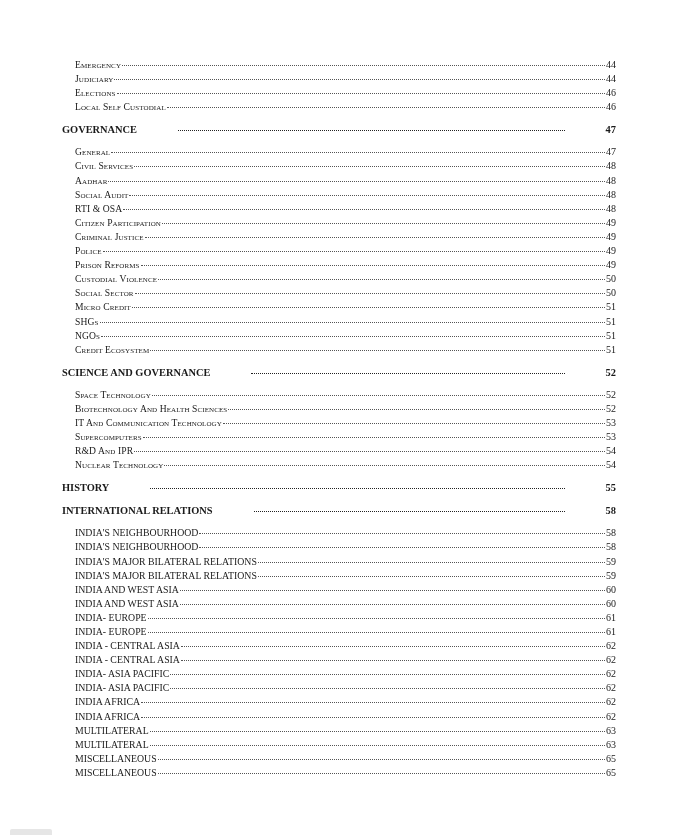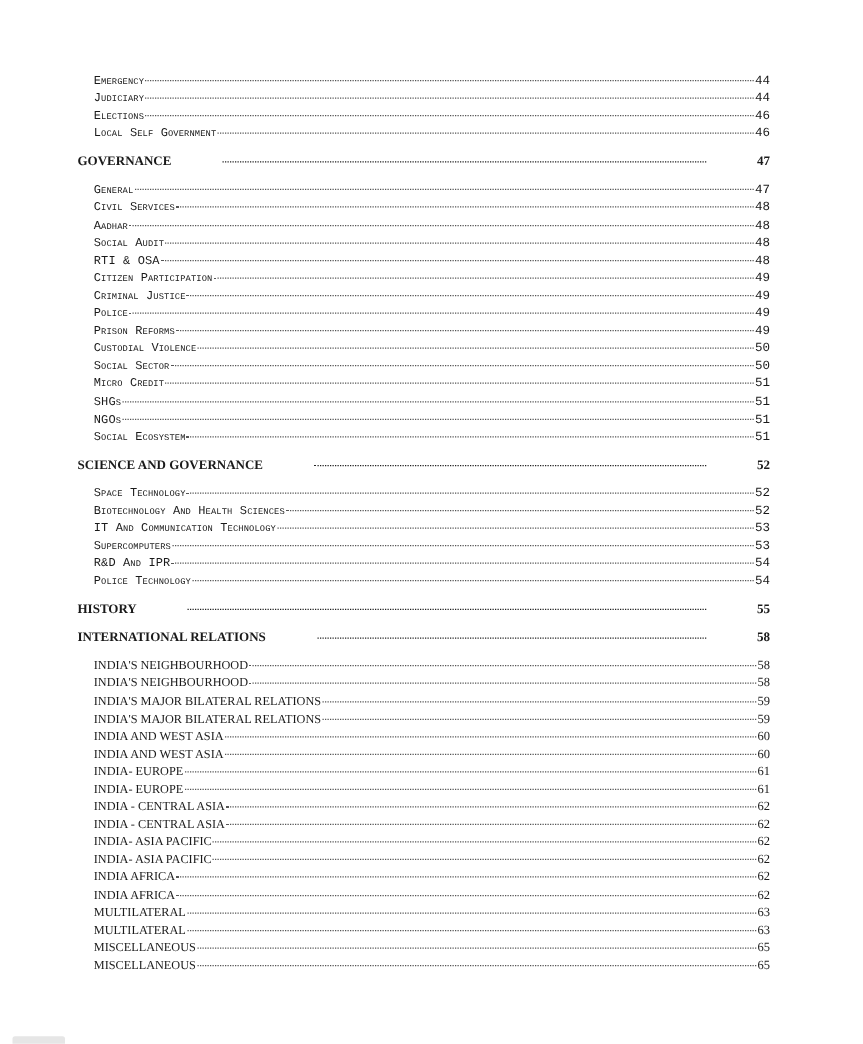--- a/index.html
+++ b/index.html
@@ -42,21 +42,20 @@
     .row .page {
       flex: 0 0 auto;
       text-align: right;
     }
     
     .sub {
       padding-left: 13px;
       height: 14.1px;
       line-height: 14.1px;
       font-size: 9.6px;
-      font-family: Liberation Mono, monospace;
     }
     .sub .label {
       font-variant: small-caps;
       letter-spacing: 0.1px;
     }
     .sub .page { font-size: 10px; text-align: right; }
     
     .sec {
       height: 14px;
       line-height: 14px;
@@ -101,21 +100,21 @@
       <span class="label">Judiciary</span>
       <span class="leader"></span>
       <span class="page">44</span>
     </div>
     <div class="row sub">
       <span class="label">Elections</span>
       <span class="leader"></span>
       <span class="page">46</span>
     </div>
     <div class="row sub">
-      <span class="label">Local Self Government</span>
+      <span class="label">Local Self Custodial</span>
       <span class="leader"></span>
       <span class="page">46</span>
     </div>
   </div>
 
   <div class="section-block">
     <div class="row sec">
       <span class="label">GOVERNANCE</span>
       <span class="leader"></span>
       <span class="page">47</span>
@@ -184,21 +183,21 @@
         <span class="label">SHGs</span>
         <span class="leader"></span>
         <span class="page">51</span>
       </div>
     <div class="row sub">
         <span class="label">NGOs</span>
         <span class="leader"></span>
         <span class="page">51</span>
       </div>
     <div class="row sub">
-        <span class="label">Social Ecosystem</span>
+        <span class="label">Credit Ecosystem</span>
         <span class="leader"></span>
         <span class="page">51</span>
       </div>
   </div>
 
   <div class="section-block">
     <div class="row sec">
       <span class="label">SCIENCE AND GOVERNANCE</span>
       <span class="leader"></span>
       <span class="page">52</span>
@@ -222,21 +221,21 @@
         <span class="label">Supercomputers</span>
         <span class="leader"></span>
         <span class="page">53</span>
       </div>
     <div class="row sub">
         <span class="label">R&amp;D And IPR</span>
         <span class="leader"></span>
         <span class="page">54</span>
       </div>
     <div class="row sub">
-        <span class="label">Police Technology</span>
+        <span class="label">Nuclear Technology</span>
         <span class="leader"></span>
         <span class="page">54</span>
       </div>
   </div>
 
   <div class="section-block">
     <div class="row sec">
       <span class="label">HISTORY</span>
       <span class="leader"></span>
       <span class="page">55</span>

